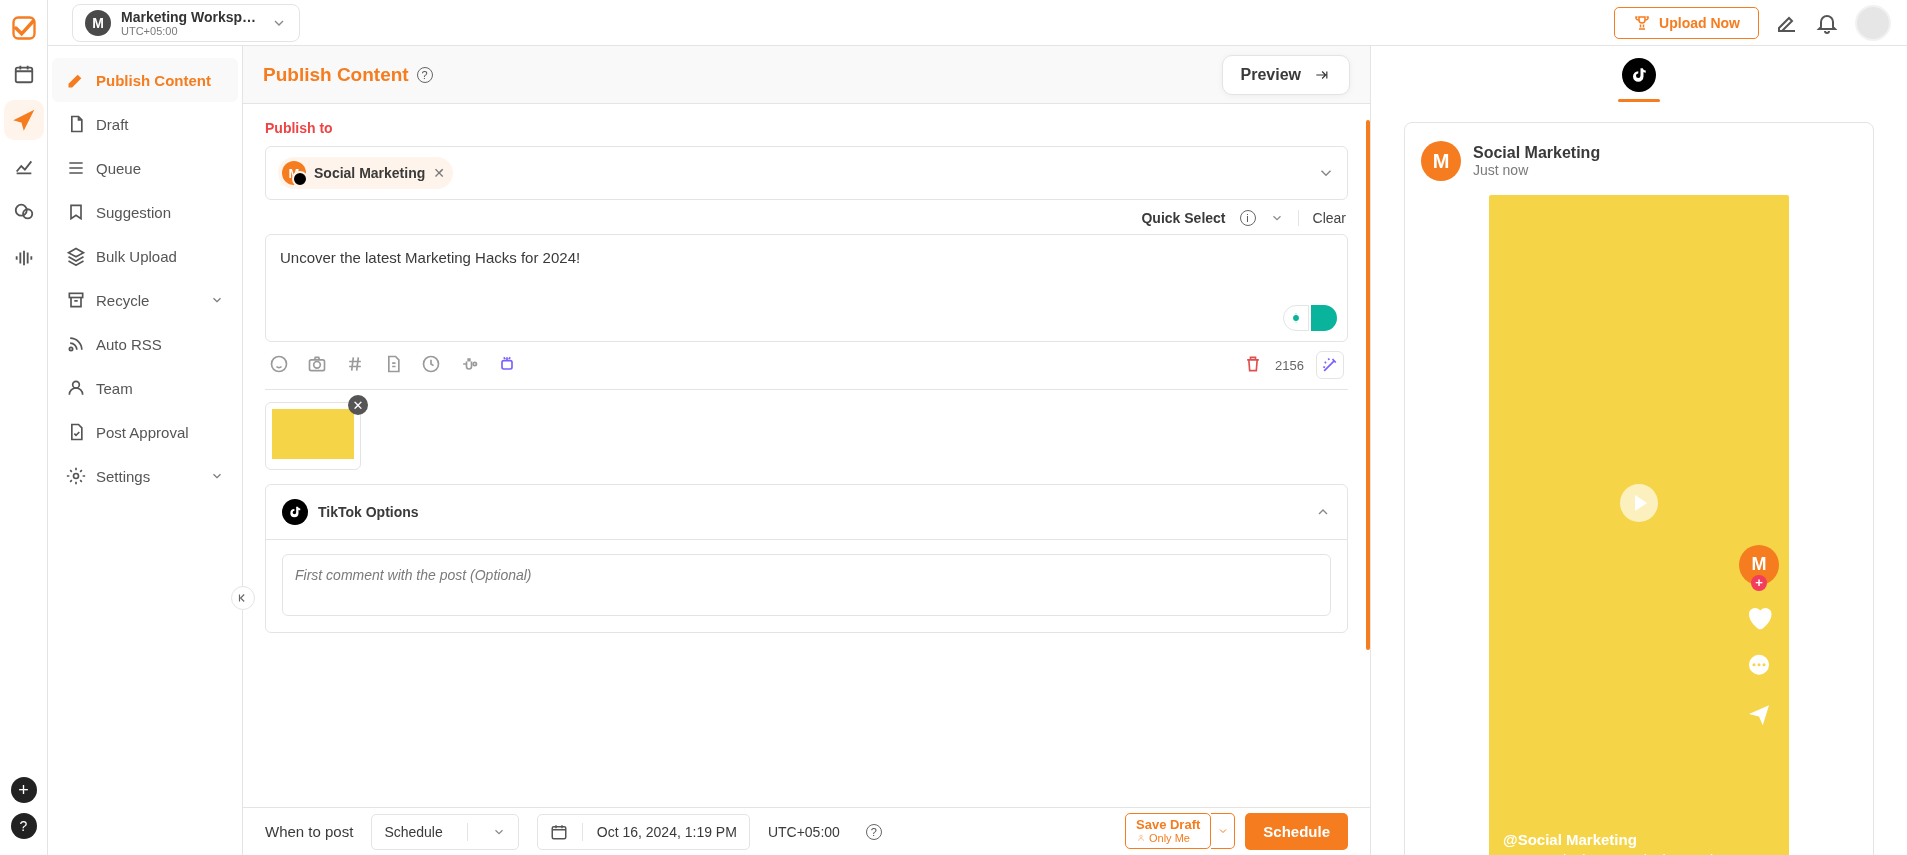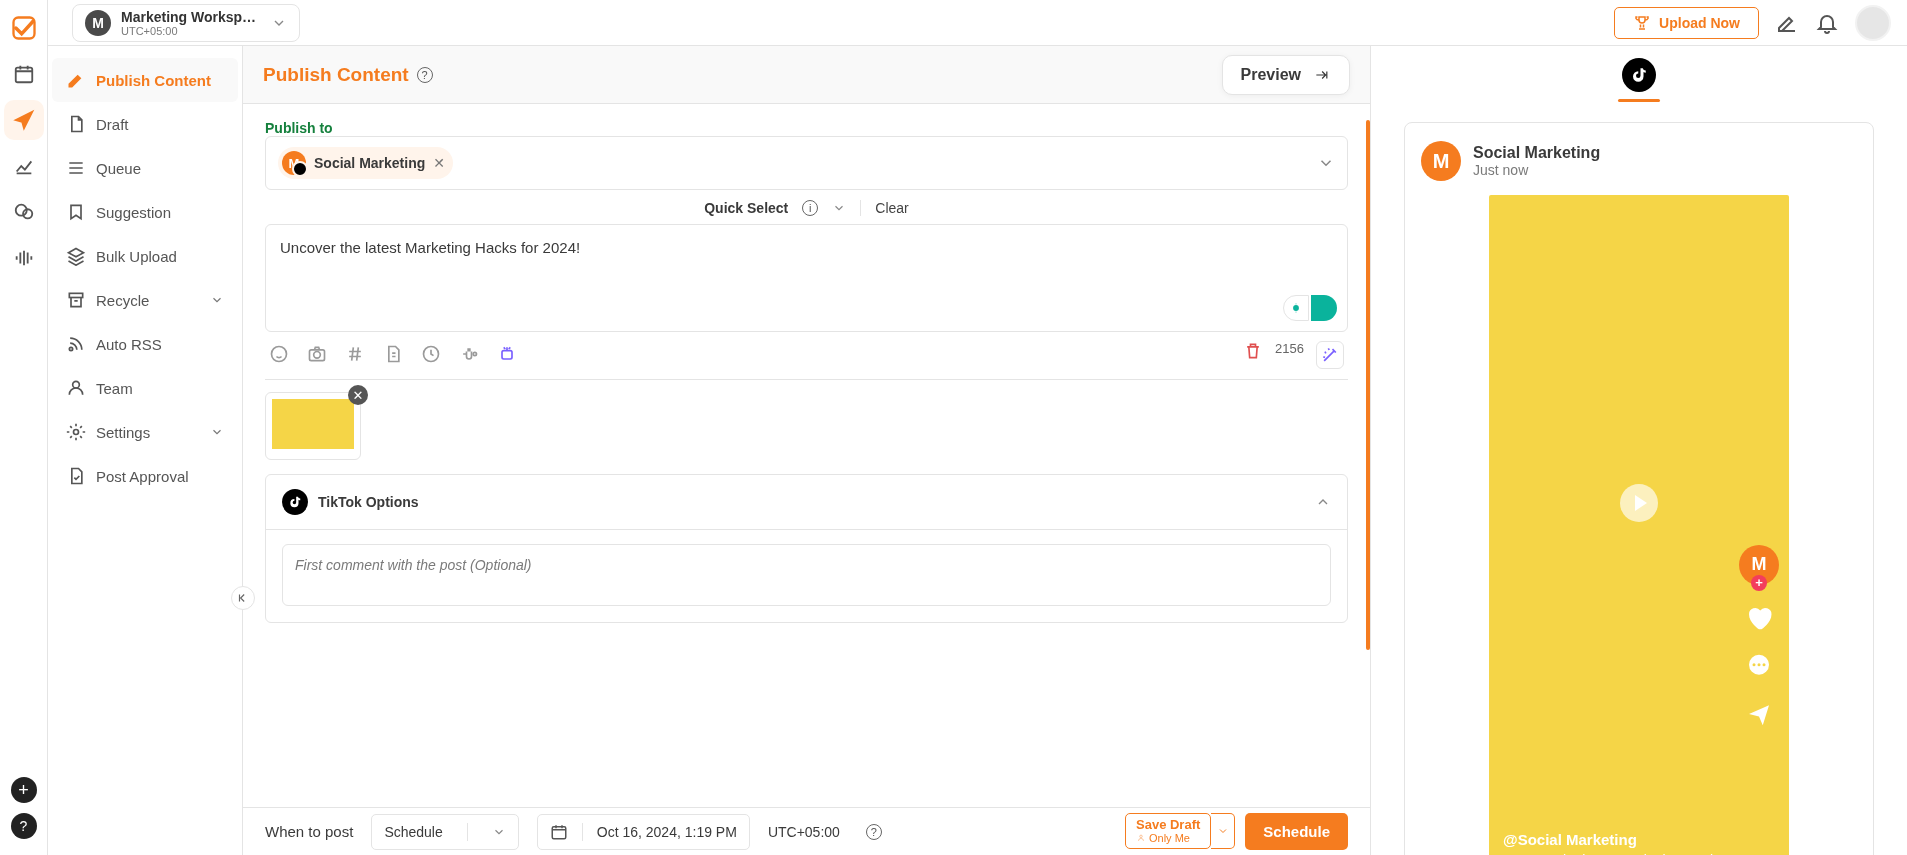--- a/index.html
+++ b/index.html
@@ -51,40 +51,40 @@
   
   .main{flex:1;display:flex;flex-direction:column;border-left:1px solid var(--border);border-right:1px solid var(--border);min-width:0;position:relative}
   .main-head{height:58px;display:flex;align-items:center;padding:0 20px;border-bottom:1px solid var(--border);background:var(--bg-light)}
   .main-title{color:var(--orange);font-size:19px;font-weight:700}
   .help-ic{width:16px;height:16px;border:1.5px solid #666;border-radius:50%;display:inline-flex;align-items:center;justify-content:center;font-size:11px;color:#555;margin-left:8px}
   .preview-btn{margin-left:auto;background:#fff;border:1px solid var(--border);border-radius:10px;padding:10px 18px;font-size:16px;font-weight:600;display:flex;align-items:center;gap:10px;cursor:pointer;box-shadow:0 1px 6px rgba(0,0,0,.05)}
   
   .scroll{flex:1;overflow:hidden;padding:16px 22px 0 22px;position:relative}
   .scroll::-webkit-scrollbar{width:6px}
   .orange-scroll{position:absolute;right:0;top:16px;width:4px;height:530px;background:var(--orange);border-radius:3px}
-  .section-label{font-weight:700;color:#15803d;}
+  .section-label{font-weight:700;color:#ef4444;margin-bottom:10px}
   .card{border:1px solid var(--border);border-radius:6px;background:#fff;padding:10px 12px}
   .chip{display:inline-flex;align-items:center;gap:8px;border-radius:16px;background:var(--orange-light);padding:4px 8px 4px 4px}
   .chip-badge{width:24px;height:24px;border-radius:50%;background:var(--orange);color:#fff;display:flex;align-items:center;justify-content:center;font-weight:700;font-size:13px;position:relative}
   .chip-badge::after{content:"";position:absolute;right:-2px;bottom:-2px;width:12px;height:12px;border-radius:50%;background:#000;border:2px solid var(--orange-light)}
   .chip-name{font-weight:600}
   .chip-x{cursor:pointer;color:#777}
-  .qs-row{display:flex;align-items:center;gap:14px;justify-content:center;margin:10px 2px 8px}
+  .qs-row{display:flex;align-items:center;gap:14px;justify-content:flex-end;margin:10px 2px 8px}
   .qs-label{font-weight:600}
   .qs-divider{width:1px;height:16px;background:var(--border)}
   .clear-link{color:#444;cursor:pointer}
   .textarea{border:1px solid var(--border);border-radius:6px;padding:14px;min-height:108px;position:relative;background:#fff}
   .textarea .content-text{font-size:15px}
   .g-pill{position:absolute;right:10px;bottom:10px;display:flex;gap:2px;}
   .g-pill .g1{width:26px;height:26px;border:1px solid var(--border);border-radius:50% 0 0 50%;background:#fff;display:flex;align-items:center;justify-content:center;}
   .g-pill .g2{width:26px;height:26px;border-radius:0 50% 50% 0;background:var(--green);}
   .g-pill svg{width:14px;height:14px;fill:var(--green)}
   .toolbar{display:flex;align-items:center;gap:18px;padding:10px 4px;border-bottom:1px solid var(--border);border-top:0;margin-top:-1px}
   .toolbar svg{width:20px;height:20px;stroke:#9a9a9a;fill:none;stroke-width:2}
-  .tool-right{margin-left:auto;display:flex;align-items:flex-start;gap:12px}
+  .tool-right{margin-left:auto;display:flex;align-items:center;gap:12px}
   .count{color:#666;font-size:13px}
   .wand{width:28px;height:28px;border:1px solid var(--border);border-radius:6px;display:flex;align-items:center;justify-content:center;}
   .thumb-row{display:flex;padding:12px 0}
   .thumb-wrap{width:96px;height:68px;border:1px solid var(--border);border-radius:6px;position:relative;background:#fff}
   .thumb-inner{position:absolute;inset:6px 6px 10px 6px;background:var(--yellow);}
   .thumb-x{position:absolute;top:-8px;right:-8px;width:20px;height:20px;border-radius:50%;background:#555;color:#fff;display:flex;align-items:center;justify-content:center;font-size:13px;cursor:pointer}
   .opt-card{border:1px solid var(--border);border-radius:6px;background:#fff;margin-top:2px}
   .opt-head{display:flex;align-items:center;gap:10px;padding:14px 16px;border-bottom:1px solid var(--border)}
   .tiktok-ic{width:26px;height:26px;border-radius:50%;background:#000;display:flex;align-items:center;justify-content:center;}
   .tiktok-ic svg{width:14px;height:14px;fill:#fff}
@@ -264,33 +264,33 @@
       </div>
       <div class="side-item">
         <svg viewBox="0 0 24 24">
             <circle cx="12" cy="8" r="4"></circle>
             <path d="M4 20a8 8 0 0116 0"></path>
           </svg>
         <span>Team</span>
       </div>
       <div class="side-item">
         <svg viewBox="0 0 24 24">
+            <path d="M7 3h8l4 4v14H7V3zM10 14l2 2 4-4"></path>
+          </svg>
+        <span>Post Approval</span>
+      </div>
+      <div class="side-item">
+        <svg viewBox="0 0 24 24">
             <circle cx="12" cy="12" r="3"></circle>
             <path d="M12 2v3M12 19v3M4 12H1M23 12h-3M5 5l2 2M17 17l2 2M5 19l2-2M17 7l2-2"></path>
           </svg>
         <span>Settings</span>
         <svg class="chev" viewBox="0 0 24 24">
             <path d="M6 9l6 6 6-6"></path>
           </svg>
-      </div>
-      <div class="side-item">
-        <svg viewBox="0 0 24 24">
-            <path d="M7 3h8l4 4v14H7V3zM10 14l2 2 4-4"></path>
-          </svg>
-        <span>Post Approval</span>
       </div>
     </div>
 
     <div class="main">
       <div class="collapse-ic" style="top:540px;left:-12px">
           <svg width="14" height="14" viewBox="0 0 24 24">
             <path d="M14 6l-6 6 6 6M6 6v12" stroke="#666" fill="none" stroke-width="2"></path>
           </svg>
         </div>
       <div class="main-head">

